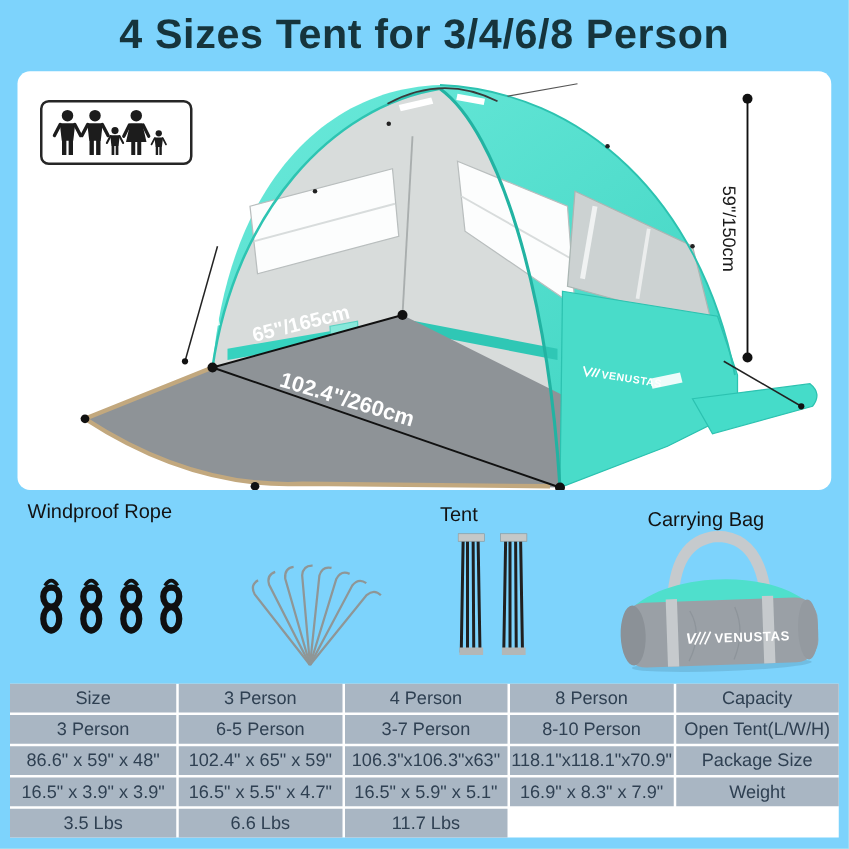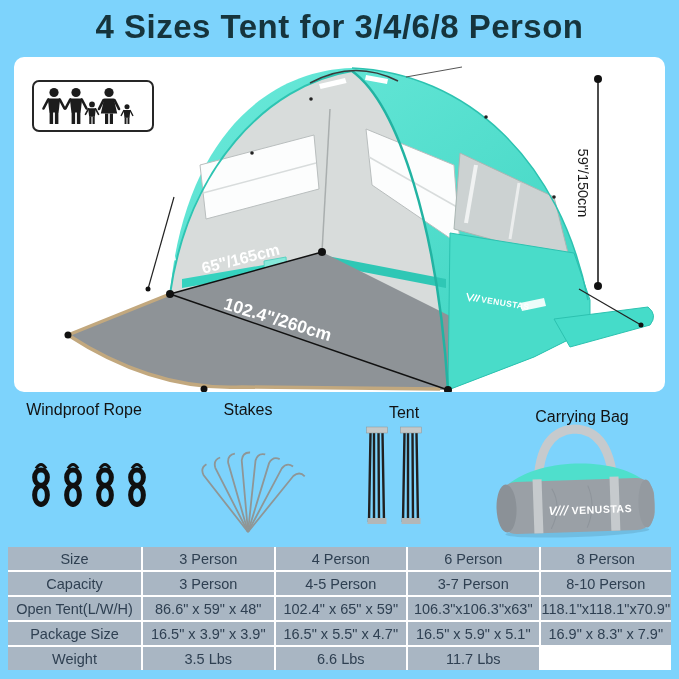--- a/index.html
+++ b/index.html
@@ -4,21 +4,21 @@
 <style>
   html,body{margin:0;padding:0;background:#cde9e5;}
   .page{position:relative;width:679px;height:679px;background:#7dd3fc;overflow:hidden;
         font-family:"Liberation Sans",sans-serif;}
   .main-title{position:absolute;top:8px;left:0;width:679px;text-align:center;margin:0;
         font-size:33px;font-weight:bold;color:#16343c;letter-spacing:.5px;}
   .panel{position:absolute;left:14px;top:57px;width:651px;height:335px;background:#fff;border-radius:10px;}
   .family-box{position:absolute;left:18px;top:23px;width:118px;height:48px;border:2px solid #262626;
         border-radius:7px;background:#fff;}
   .tent-svg{position:absolute;left:0;top:0;}
-  .acc-label{position:absolute;font-size:16px;color:#121212;text-align:center;white-space:nowrap;}
+  .acc-label{position:absolute;font-size:16px;color:#121212;white-space:nowrap;}
   .acc-icon{position:absolute;}
   .spec-table{position:absolute;left:8px;top:547px;width:663px;background:#fff;padding:0;
         display:grid;grid-template-columns:133px repeat(4,1fr);gap:2px;box-sizing:border-box;}
   .spec-table .cell{background:#a9b6c3;color:#2f4052;font-size:14.5px;height:23px;
         display:flex;align-items:center;justify-content:center;white-space:nowrap;overflow:hidden;}
   svg text{font-family:"Liberation Sans",sans-serif;}
 </style>
 </head>
 <body>
 
@@ -128,21 +128,20 @@
       <text transform="translate(262,268) rotate(17)" text-anchor="middle" font-size="17.5" font-weight="600" fill="#ffffff">102.4"/260cm</text>
 
       <path d="M584 22 L584 229" stroke="#111" stroke-width="1.5" fill="none"></path>
       <circle cx="584" cy="22" r="4" fill="#111"></circle>
       <circle cx="584" cy="229" r="4" fill="#111"></circle>
       <text transform="translate(564,126) rotate(90)" text-anchor="middle" font-size="14.5" fill="#1a1a1a">59"/150cm</text>
     </svg>
   </div>
 
   <div class="acc-label" style="left:22px;top:401px;width:124px;">Windproof Rope</div>
-  <div class="acc-label" style="left:196px;top:401px;width:104px;">Stakes</div>
   <div class="acc-label" style="left:352px;top:404px;width:104px;">Tent</div>
   <div class="acc-label" style="left:518px;top:408px;width:128px;">Carrying Bag</div>
 
   <svg class="acc-icon" style="left:26px;top:458px;" width="130" height="56" viewBox="0 0 130 56">
     <defs>
       <g id="rope-coil">
         <path d="M13 8 C4.5 8 4.5 22 13 23.5 C21.5 25 21.5 41 13 42.5 C4.5 41 4.5 25 13 23.5 C21.5 22 21.5 8 13 8 Z" stroke="#101010" stroke-width="5" fill="none" stroke-linejoin="round"></path>
         <path d="M8 6.5 Q13 -1.5 18 6.5" stroke="#101010" stroke-width="3" fill="none"></path>
       </g>
     </defs>
@@ -194,26 +193,25 @@
         <path d="M12 -9 L7 1 M16 -9 L11 1 M20 -9 L15 1" stroke="#ffffff" stroke-width="1.3" fill="none"></path>
         <text x="23" y="0" font-size="10.5" font-weight="bold" fill="#ffffff" letter-spacing="0.5">VENUSTAS</text>
       </g>
     </g>
   </svg>
 
   <div class="spec-table">
     <div class="cell">Size</div>
     <div class="cell">3 Person</div>
     <div class="cell">4 Person</div>
-    <div class="cell">6 Person</div>
     <div class="cell">8 Person</div>
 
     <div class="cell">Capacity</div>
     <div class="cell">3 Person</div>
-    <div class="cell">4-5 Person</div>
+    <div class="cell">6-5 Person</div>
     <div class="cell">3-7 Person</div>
     <div class="cell">8-10 Person</div>
 
     <div class="cell">Open Tent(L/W/H)</div>
     <div class="cell">86.6" x 59" x 48"</div>
     <div class="cell">102.4" x 65" x 59"</div>
     <div class="cell">106.3"x106.3"x63"</div>
     <div class="cell">118.1"x118.1"x70.9"</div>
 
     <div class="cell">Package Size</div>

